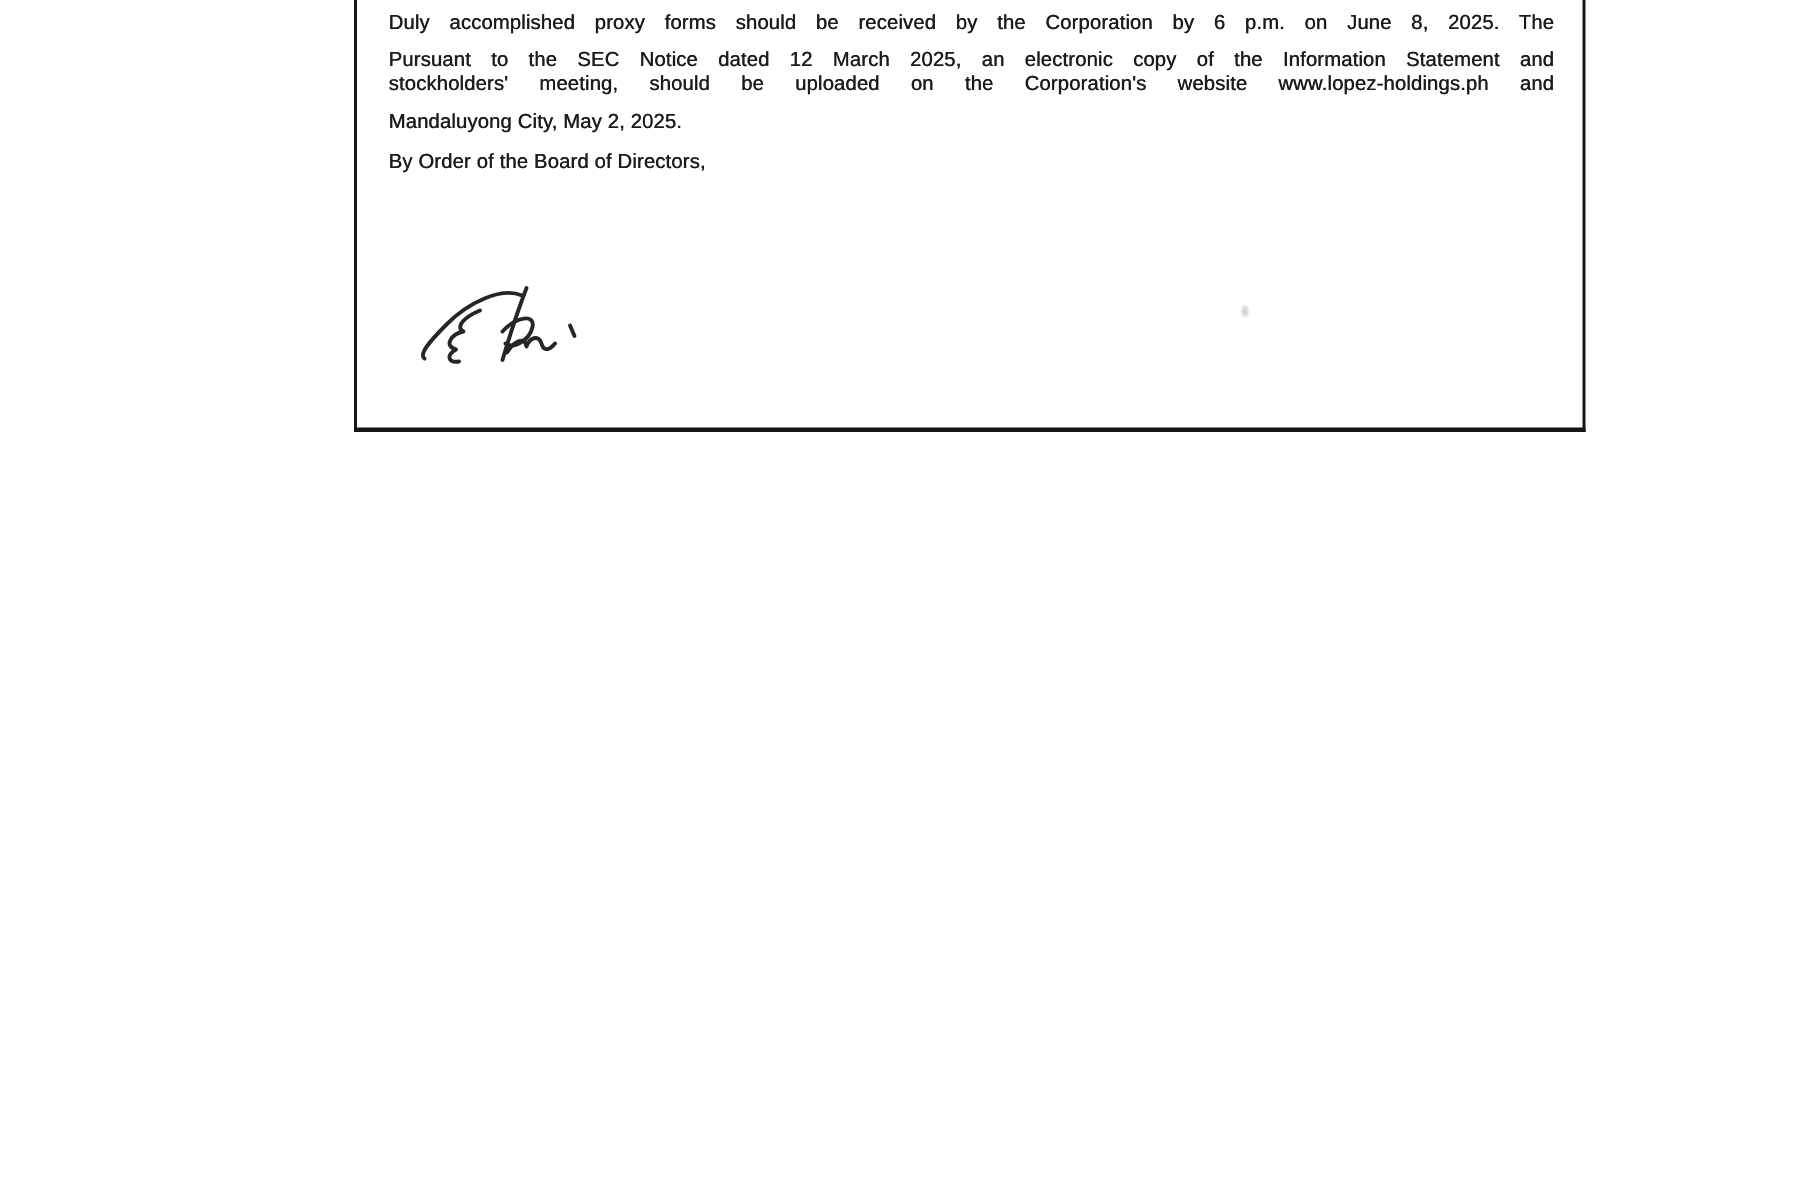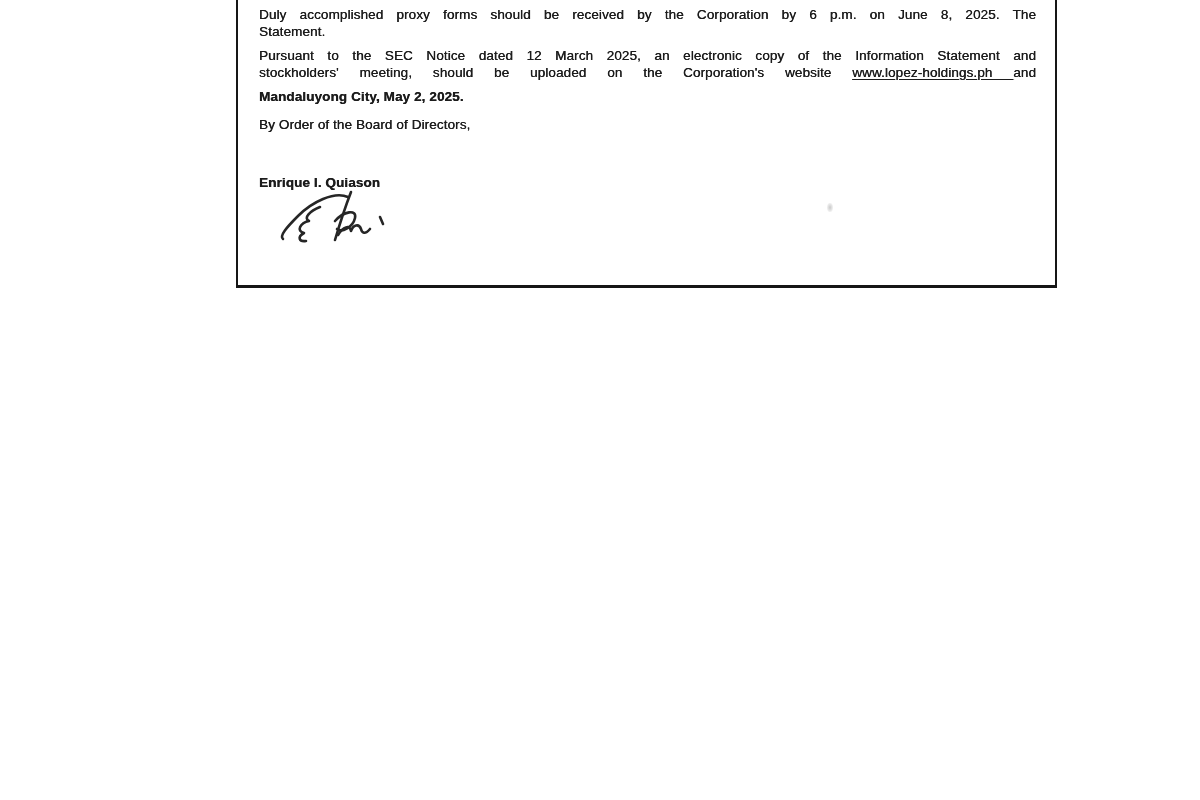--- a/index.html
+++ b/index.html
@@ -12,44 +12,43 @@
     background:#ffffff;
     border-left:2px solid #161616;
     border-right:2px solid #161616;
     border-bottom:3px solid #161616;
     padding:7px 19px 0 21px;
     color:#1c1c1c;font-size:13.5px;line-height:16.5px;letter-spacing:0.1px;
     text-shadow:0.3px 0 0 currentColor; 
     margin-left:48px;
   }
   .para{margin:0 0 8px 0;}
-  .para-city{margin-bottom:11px;font-weight:bold;}
+  .para-city{margin-bottom:11px;}
   .line{text-align:left;white-space:normal;}
   .just{text-align:justify;text-align-last:justify;}
-  .url{text-decoration:underline;text-underline-offset:2px;}
+  .url{text-underline-offset:2px;}
   .sig-area{position:relative;height:34px;}
   .signature{position:absolute;left:34px;top:190px;width:126px;height:62px;z-index:2;}
   .sig-stroke{fill:none;stroke:#262626;stroke-width:2.6;stroke-linecap:round;stroke-linejoin:round;}
   .name{font-weight:700;}
   .title{margin-top:2px;}
   .speck{
     position:absolute;left:827px;top:203px;width:6px;height:9px;border-radius:50%;
     background:radial-gradient(ellipse at center,#c9c9c9 0%,#ececec 60%,rgba(255,255,255,0) 100%);
   }
 </style>
 </head>
 <body>
 
 <div class="canvas">
 
   <div class="doc-box">
 
     <div class="para">
       <div class="line just">Duly accomplished proxy forms should be received by the Corporation by 6 p.m. on June 8, 2025. The</div>
-      <div class="line">Statement.</div>
     </div>
 
     <div class="para">
       <div class="line just">Pursuant to the SEC Notice dated 12 March 2025, an electronic copy of the Information Statement and</div>
       <div class="line just"><span>stockholders' meeting, should be uploaded on the Corporation's website </span><span class="url">www.lopez-holdings.ph </span><span>and</span></div>
     </div>
 
 
     <div class="para para-city">
       <div class="line">Mandaluyong City, May 2, 2025.</div>
@@ -63,19 +62,18 @@
 
     <svg class="signature" viewBox="0 0 126 62" aria-hidden="true">
       <path class="sig-stroke" d="M76,7 C62,1 40,12 26,26 C15,37 7,46 11,49"></path>
       <path class="sig-stroke" d="M48,17 C38,21 31,28 37,31 C28,33 24,41 32,43 C25,47 27,52 34,51"></path>
       <path class="sig-stroke" d="M79,2 C74,15 68,33 63,50"></path>
       <path class="sig-stroke" d="M63,31 C72,21 85,19 83,28 C81,37 70,43 65,39"></path>
       <path class="sig-stroke" d="M66,45 C71,37 78,34 79,41 C81,35 87,33 89,39 C90,43 93,45 98,39"></path>
       <path class="sig-stroke" d="M108,27 L111,34"></path>
     </svg>
 
-    <div class="name">Enrique I. Quiason</div>
 
   </div>
 
   <div class="speck"></div>
 
 </div>
 
 </body></html>

